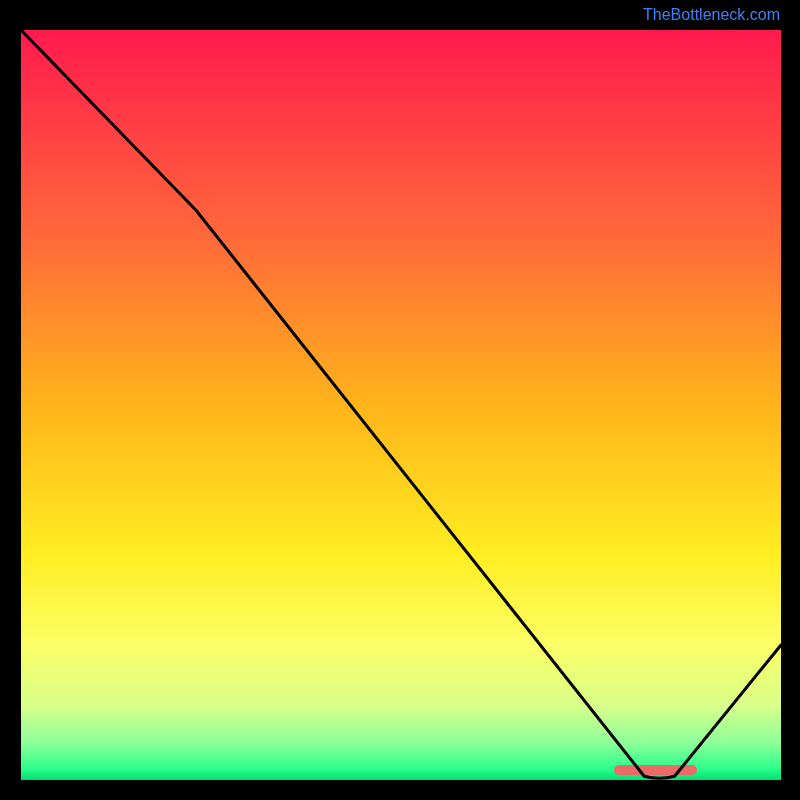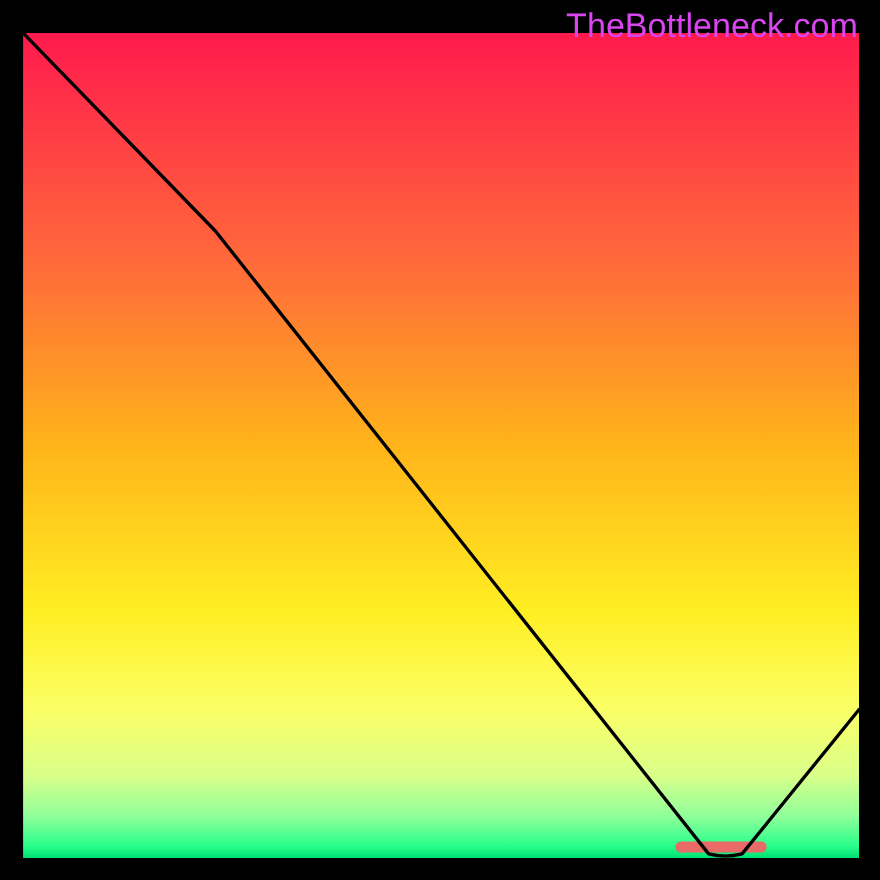--- a/index.html
+++ b/index.html
@@ -7,22 +7,22 @@
     width: 800px;
     height: 800px;
     background: #000;
     position: relative;
     font-family: Arial, sans-serif;
   }
   .watermark {
     position: absolute;
     top: 6px;
     right: 20px;
-    color: #d946ef;
-    font-size: 31px;
+    color: #3b82f6;
+    font-size: 16px;
     font-weight: 500;
     z-index: 10;
   }
   .chart-area {
     position: absolute;
     left: 21px;
     top: 30px;
     width: 760px;
     height: 750px;
   }

